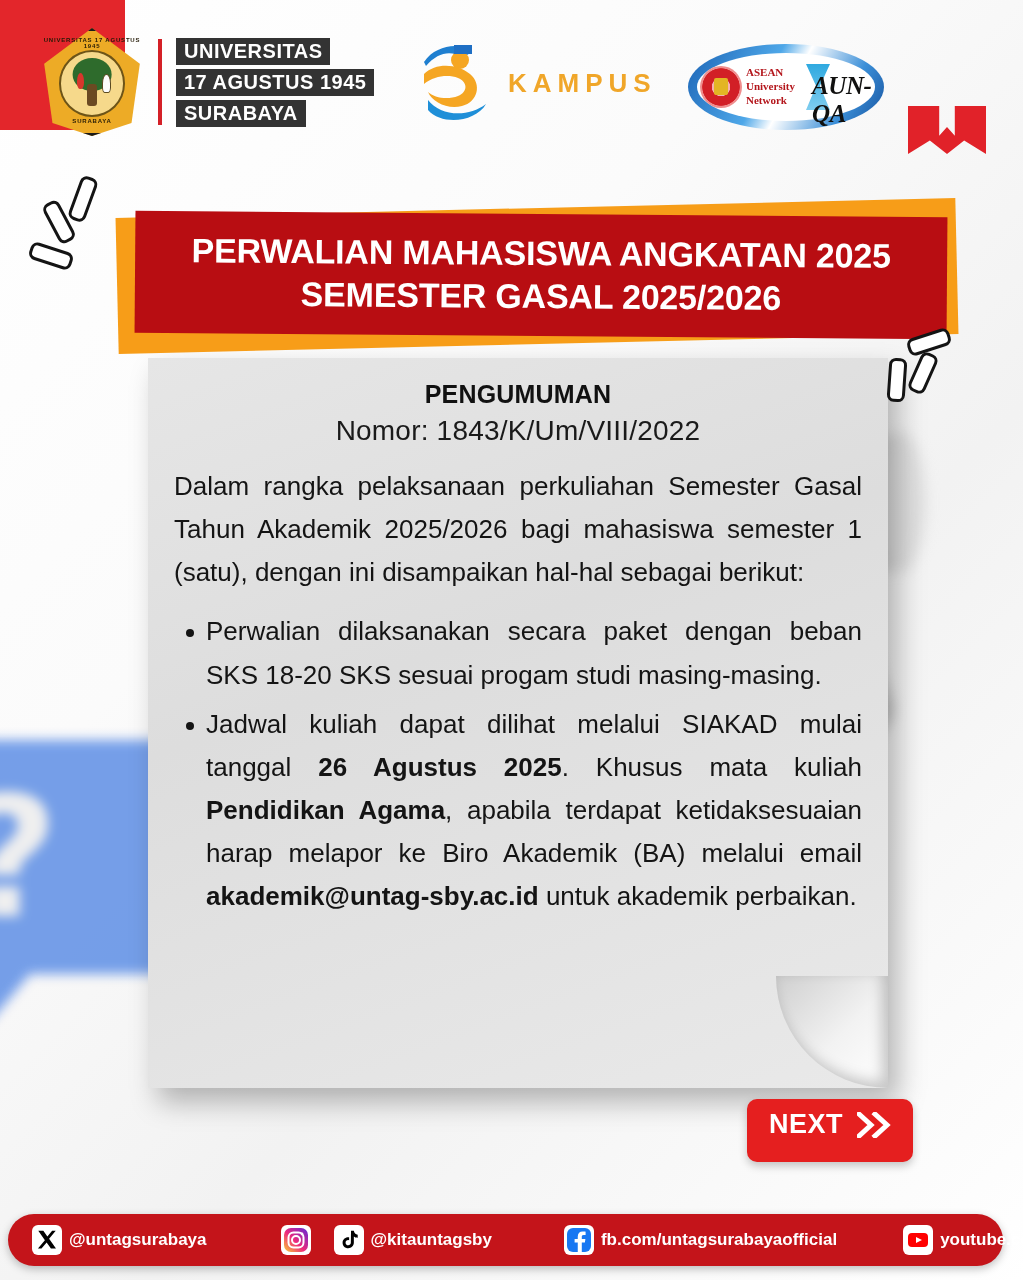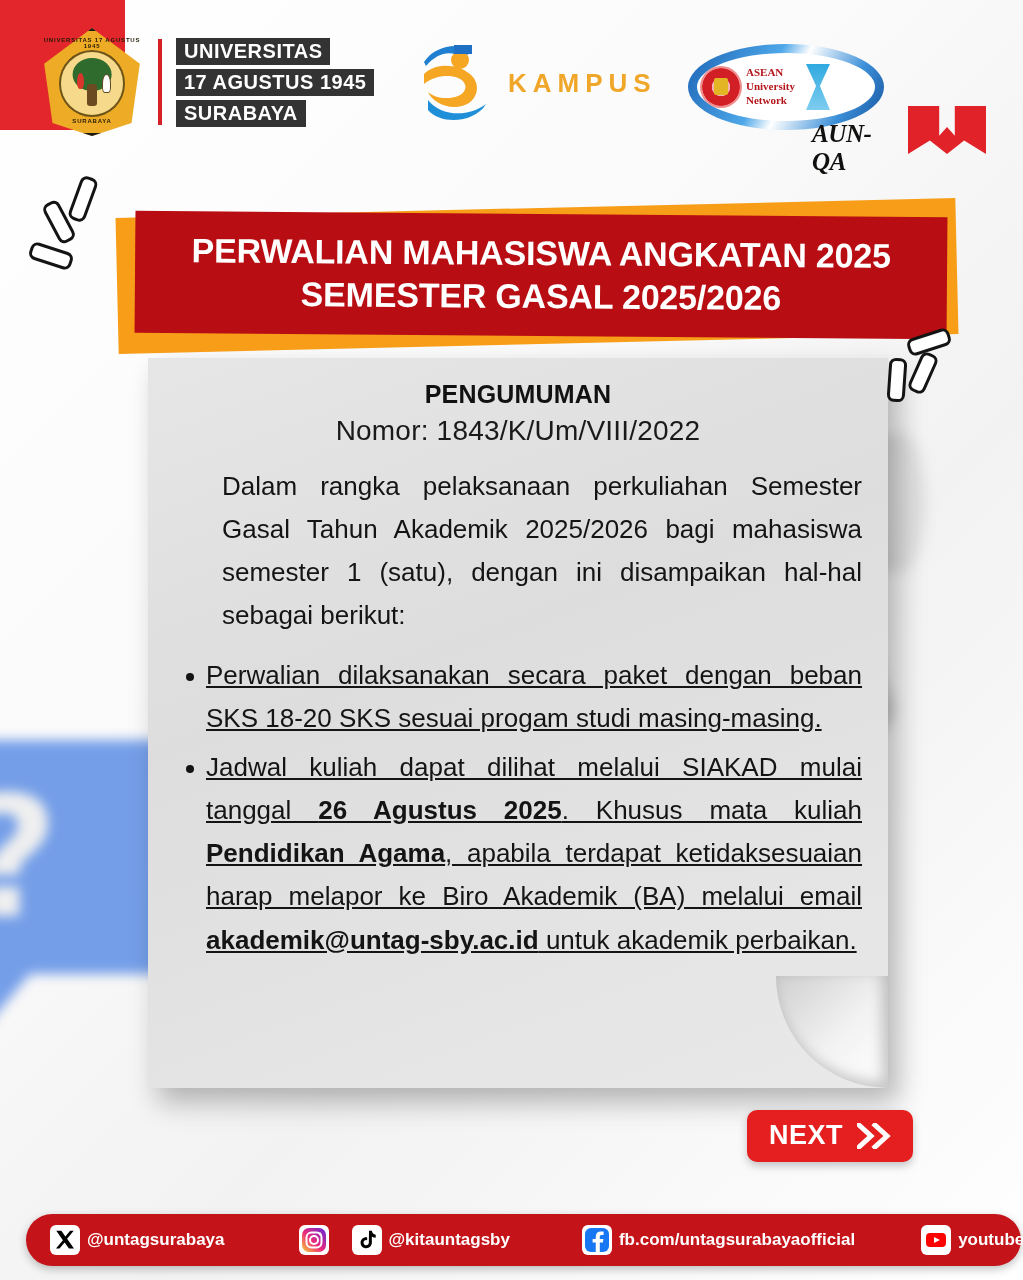--- a/index.html
+++ b/index.html
@@ -211,21 +211,20 @@
   }
   .aun-qa {
     position: absolute;
     left: 124px; top: 28px;
     font-family: "Liberation Serif", serif;
     font-weight: 700;
     font-style: italic;
     font-size: 25px;
     color: #10100f;
     letter-spacing: -.4px;
-    margin-top: 48px;
   }
 
   
   .banpt {
     position: absolute;
     left: 888px; top: 28px;
     width: 118px; height: 126px;
   }
   .banpt-ribbon {
     position: absolute;
@@ -368,25 +367,24 @@
     margin-top: 6px;
     letter-spacing: .2px;
   }
   .ann-body {
     margin-top: 18px;
     font-size: 26px;
     line-height: 1.66;
     color: #141414;
     text-align: justify;
   }
-  .ann-para { text-align: justify; margin-left: 48px; }
+  .ann-para { text-align: justify; }
   .ann-list {
     margin-top: 16px;
     list-style: none;
-    text-decoration: underline;
   }
   .ann-list li {
     position: relative;
     padding-left: 32px;
     margin-top: 6px;
     text-align: justify;
   }
   .ann-list li::before {
     content: "";
     position: absolute;
@@ -398,39 +396,39 @@
   b { font-weight: 700; }
 
   
   .next-btn {
     position: absolute;
     right: 110px; bottom: 118px;
     background: #e51f1f;
     color: #ffffff;
     border: none;
     border-radius: 10px;
-    padding: 10px 22px 11px;
+    padding: 10px 22px 22px;
     font-family: "Liberation Sans", sans-serif;
     font-weight: 700;
     font-size: 27px;
     letter-spacing: .5px;
     display: flex;
     align-items: center;
     gap: 14px;
     box-shadow: 0 4px 9px rgba(0,0,0,.22);
     cursor: pointer;
     z-index: 8;
   }
   .chev { display: flex; }
   .chev svg { display: block; }
 
   
   .footer {
     position: absolute;
-    left: 26px; bottom: 14px;
+    left: 8px; bottom: 14px;
     width: 995px; height: 52px;
     background: #c4141a;
     border-radius: 26px;
     display: flex;
     align-items: center;
     padding: 0 24px;
     gap: 16px;
     box-shadow: 0 3px 8px rgba(0,0,0,.25);
     z-index: 8;
   }

